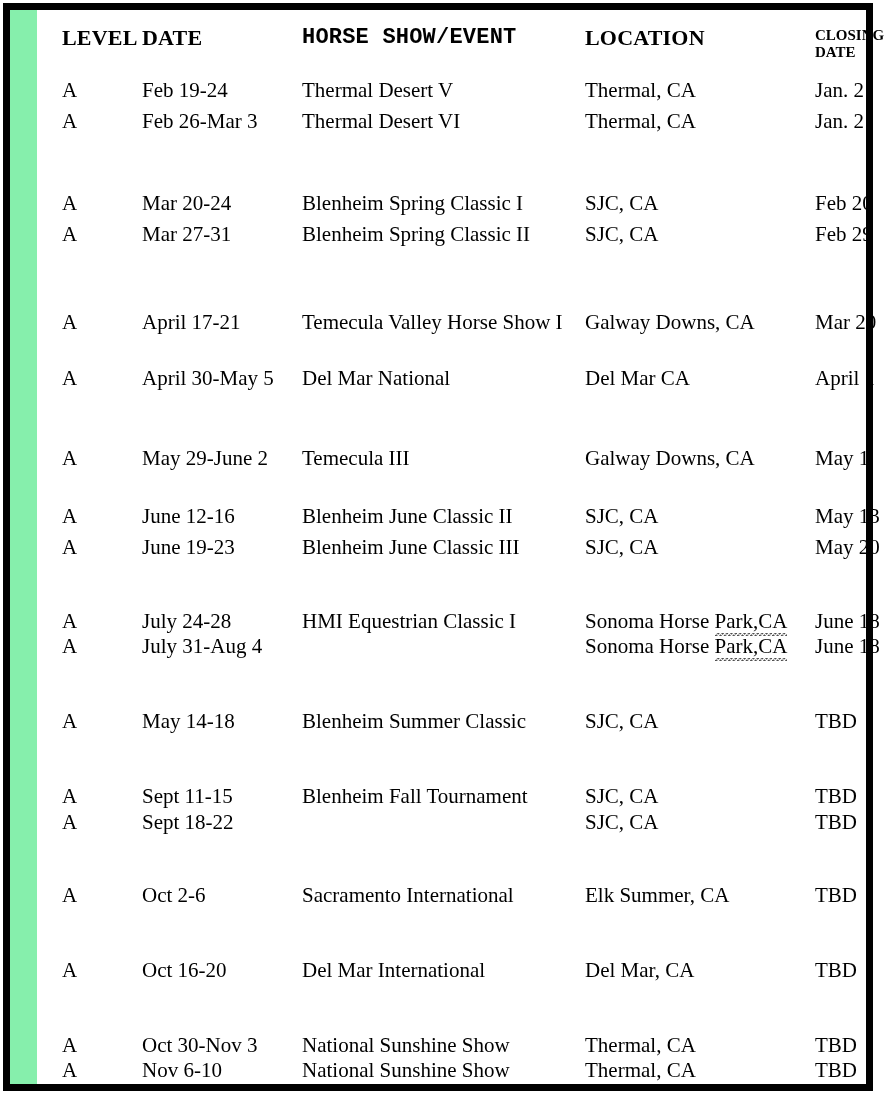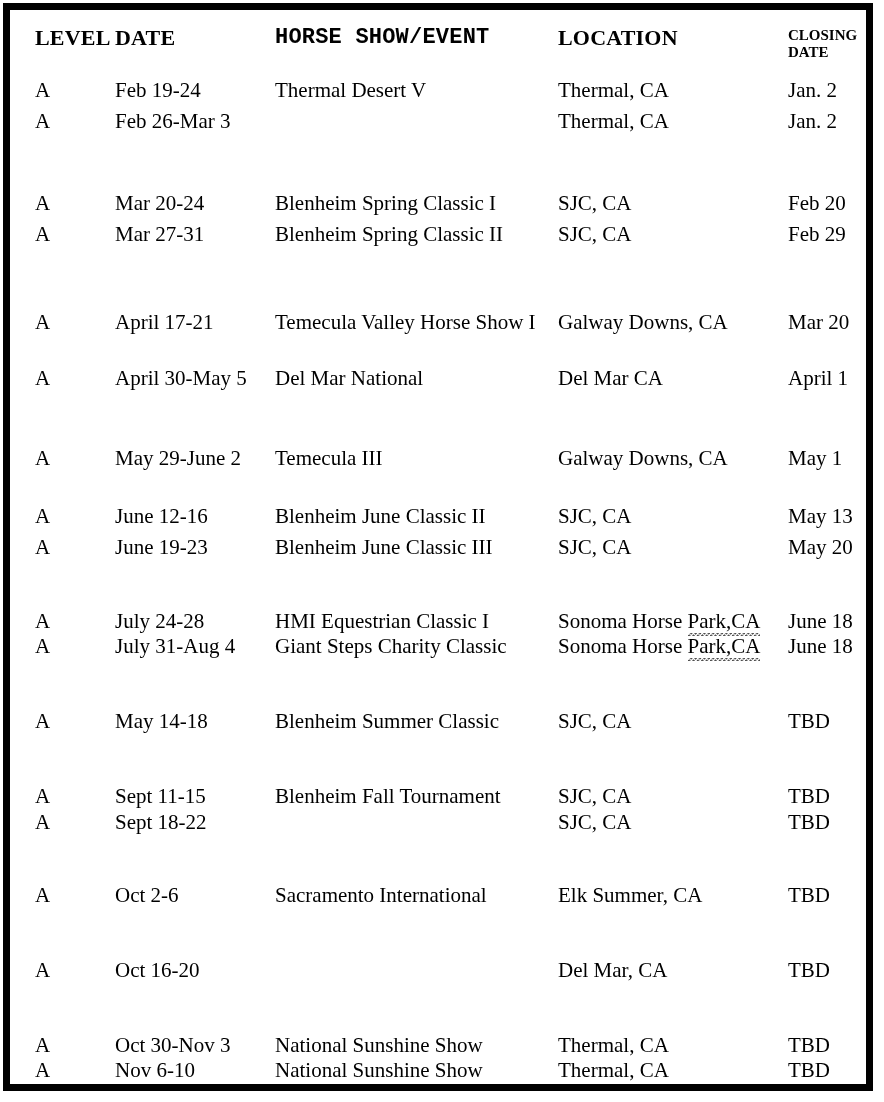--- a/index.html
+++ b/index.html
@@ -18,20 +18,21 @@
 
   #page-frame {
     position: absolute;
     left: 3px;
     top: 3px;
     width: 870px;
     height: 1088px;
     border: 7px solid #000000;
     box-sizing: border-box;
     background: #86efac;
+    padding-left: 27px;
   }
 
   #sheet {
     position: relative;
     width: 100%;
     height: 100%;
     background: #ffffff;
   }
 
   
@@ -116,20 +117,21 @@
         <div class="row" style="top: 66px;">
           <span class="c-level cell">A</span>
           <span class="c-date cell">Feb 19-24</span>
           <span class="c-event cell">Thermal Desert V</span>
           <span class="c-location cell">Thermal, CA</span>
           <span class="c-closing cell">Jan. 2</span>
         </div>
         <div class="row" style="top: 97px;">
           <span class="c-level cell">A</span>
           <span class="c-date cell">Feb 26-Mar 3</span>
+          <span class="c-event cell">Thermal Desert VI</span>
           <span class="c-location cell">Thermal, CA</span>
           <span class="c-closing cell">Jan. 2</span>
         </div>
         <div class="row" style="top: 179px;">
           <span class="c-level cell">A</span>
           <span class="c-date cell">Mar 20-24</span>
           <span class="c-event cell">Blenheim Spring Classic I</span>
           <span class="c-location cell">SJC, CA</span>
           <span class="c-closing cell">Feb 20</span>
         </div>
@@ -178,21 +180,20 @@
         <div class="row" style="top: 597px;">
           <span class="c-level cell">A</span>
           <span class="c-date cell">July 24-28</span>
           <span class="c-event cell">HMI Equestrian Classic I</span>
           <span class="c-location cell"><span>Sonoma Horse </span><span class="squiggle">Park,CA</span></span>
           <span class="c-closing cell">June 18</span>
         </div>
         <div class="row" style="top: 622px;">
           <span class="c-level cell">A</span>
           <span class="c-date cell">July 31-Aug 4</span>
-          <span class="c-event cell">Giant Steps Charity Classic</span>
           <span class="c-location cell"><span>Sonoma Horse </span><span class="squiggle">Park,CA</span></span>
           <span class="c-closing cell">June 18</span>
         </div>
         <div class="row" style="top: 697px;">
           <span class="c-level cell">A</span>
           <span class="c-date cell">May 14-18</span>
           <span class="c-event cell">Blenheim Summer Classic</span>
           <span class="c-location cell">SJC, CA</span>
           <span class="c-closing cell">TBD</span>
         </div>
@@ -212,20 +213,21 @@
         <div class="row" style="top: 871px;">
           <span class="c-level cell">A</span>
           <span class="c-date cell">Oct 2-6</span>
           <span class="c-event cell">Sacramento International</span>
           <span class="c-location cell">Elk Summer, CA</span>
           <span class="c-closing cell">TBD</span>
         </div>
         <div class="row" style="top: 946px;">
           <span class="c-level cell">A</span>
           <span class="c-date cell">Oct 16-20</span>
+          <span class="c-event cell">Del Mar International</span>
           <span class="c-location cell">Del Mar, CA</span>
           <span class="c-closing cell">TBD</span>
         </div>
         <div class="row" style="top: 1021px;">
           <span class="c-level cell">A</span>
           <span class="c-date cell">Oct 30-Nov 3</span>
           <span class="c-event cell">National Sunshine Show</span>
           <span class="c-location cell">Thermal, CA</span>
           <span class="c-closing cell">TBD</span>
         </div>

